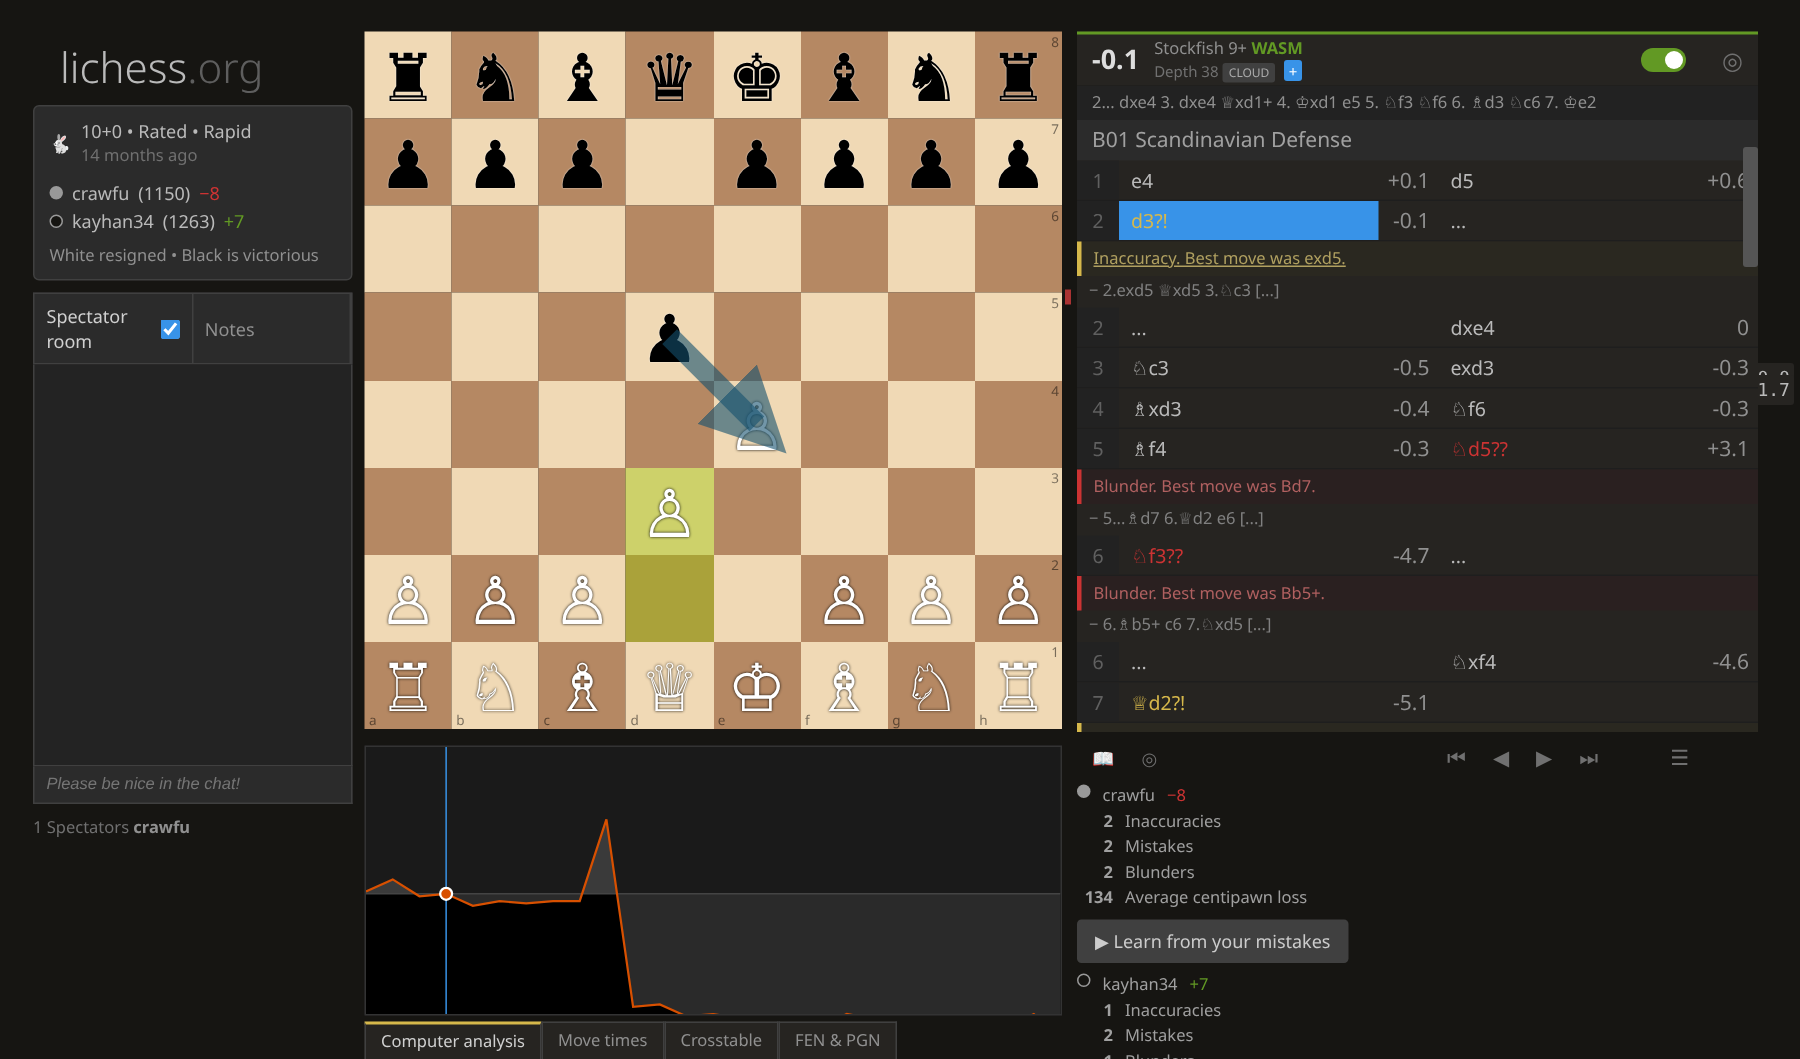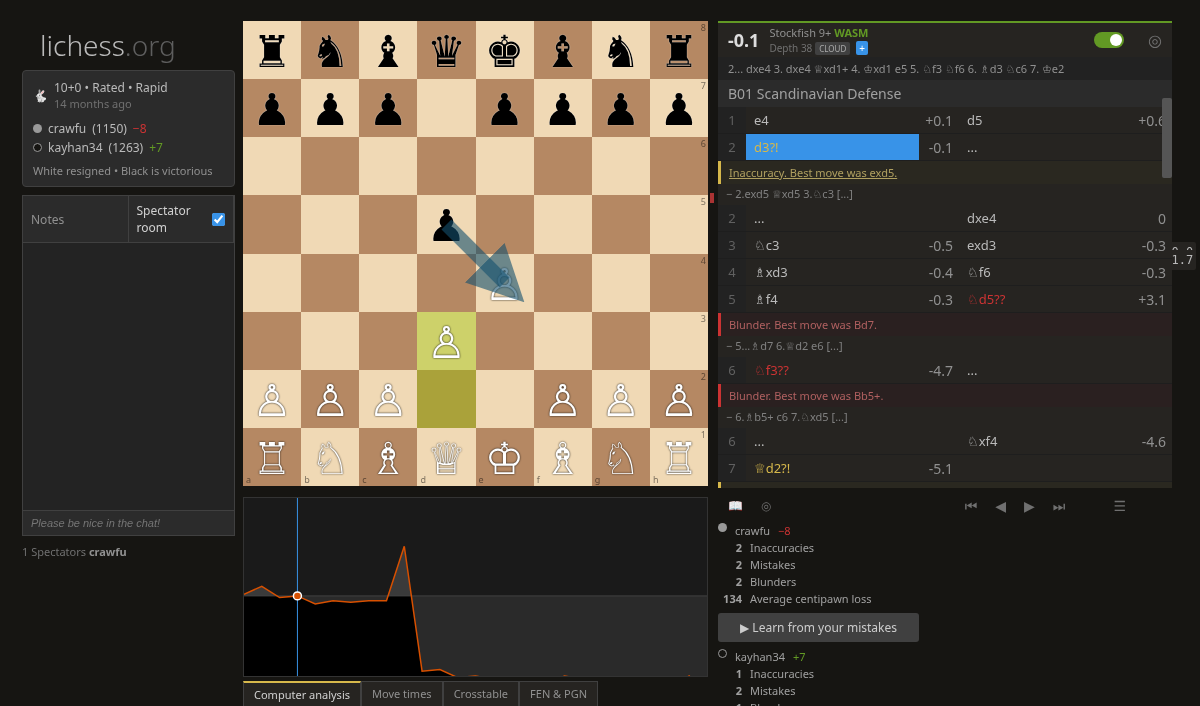--- a/index.html
+++ b/index.html
@@ -245,21 +245,21 @@
   color: #a0a0a0;
 }
 .summary .s-row { display: flex; gap: 8px; padding: 1px 0; }
 .summary .s-num { width: 24px; text-align: right; font-weight: bold; }
 .learn-btn {
   display: inline-flex;
   align-items: center;
   gap: 6px;
   background: #404040;
   color: #ccc;
-  padding: 6px 22px;
+  padding: 6px 12px;
   margin: 6px 0;
   border-radius: 3px;
   font-size: 12px;
 }
 </style>
 </head>
 <body>
 
 <a class="logo">
   <span>lichess</span><span class="tld">.org</span>
@@ -285,25 +285,25 @@
         <span class="dot-w"></span>
         <span>kayhan34</span>
         <span>(1263)</span>
         <span class="rating-delta-pos">+7</span>
       </div>
     </div>
     <div class="result-line">White resigned • Black is victorious</div>
   </div>
 
   <div class="chat-tabs">
-    <div class="chat-tab">Notes</div>
     <div class="chat-tab active">
       <span>Spectator room</span>
       <input type="checkbox" checked="" style="">
     </div>
+    <div class="chat-tab">Notes</div>
   </div>
   <div class="chat-body"></div>
   <input class="chat-input" placeholder="Please be nice in the chat!" style="">
   <div class="spectators">
     <span>1 Spectators</span>
     <span style="font-weight:bold;color:#909090;">crawfu</span>
   </div>
 </div>
 
 <div class="board-wrap" id="board">

